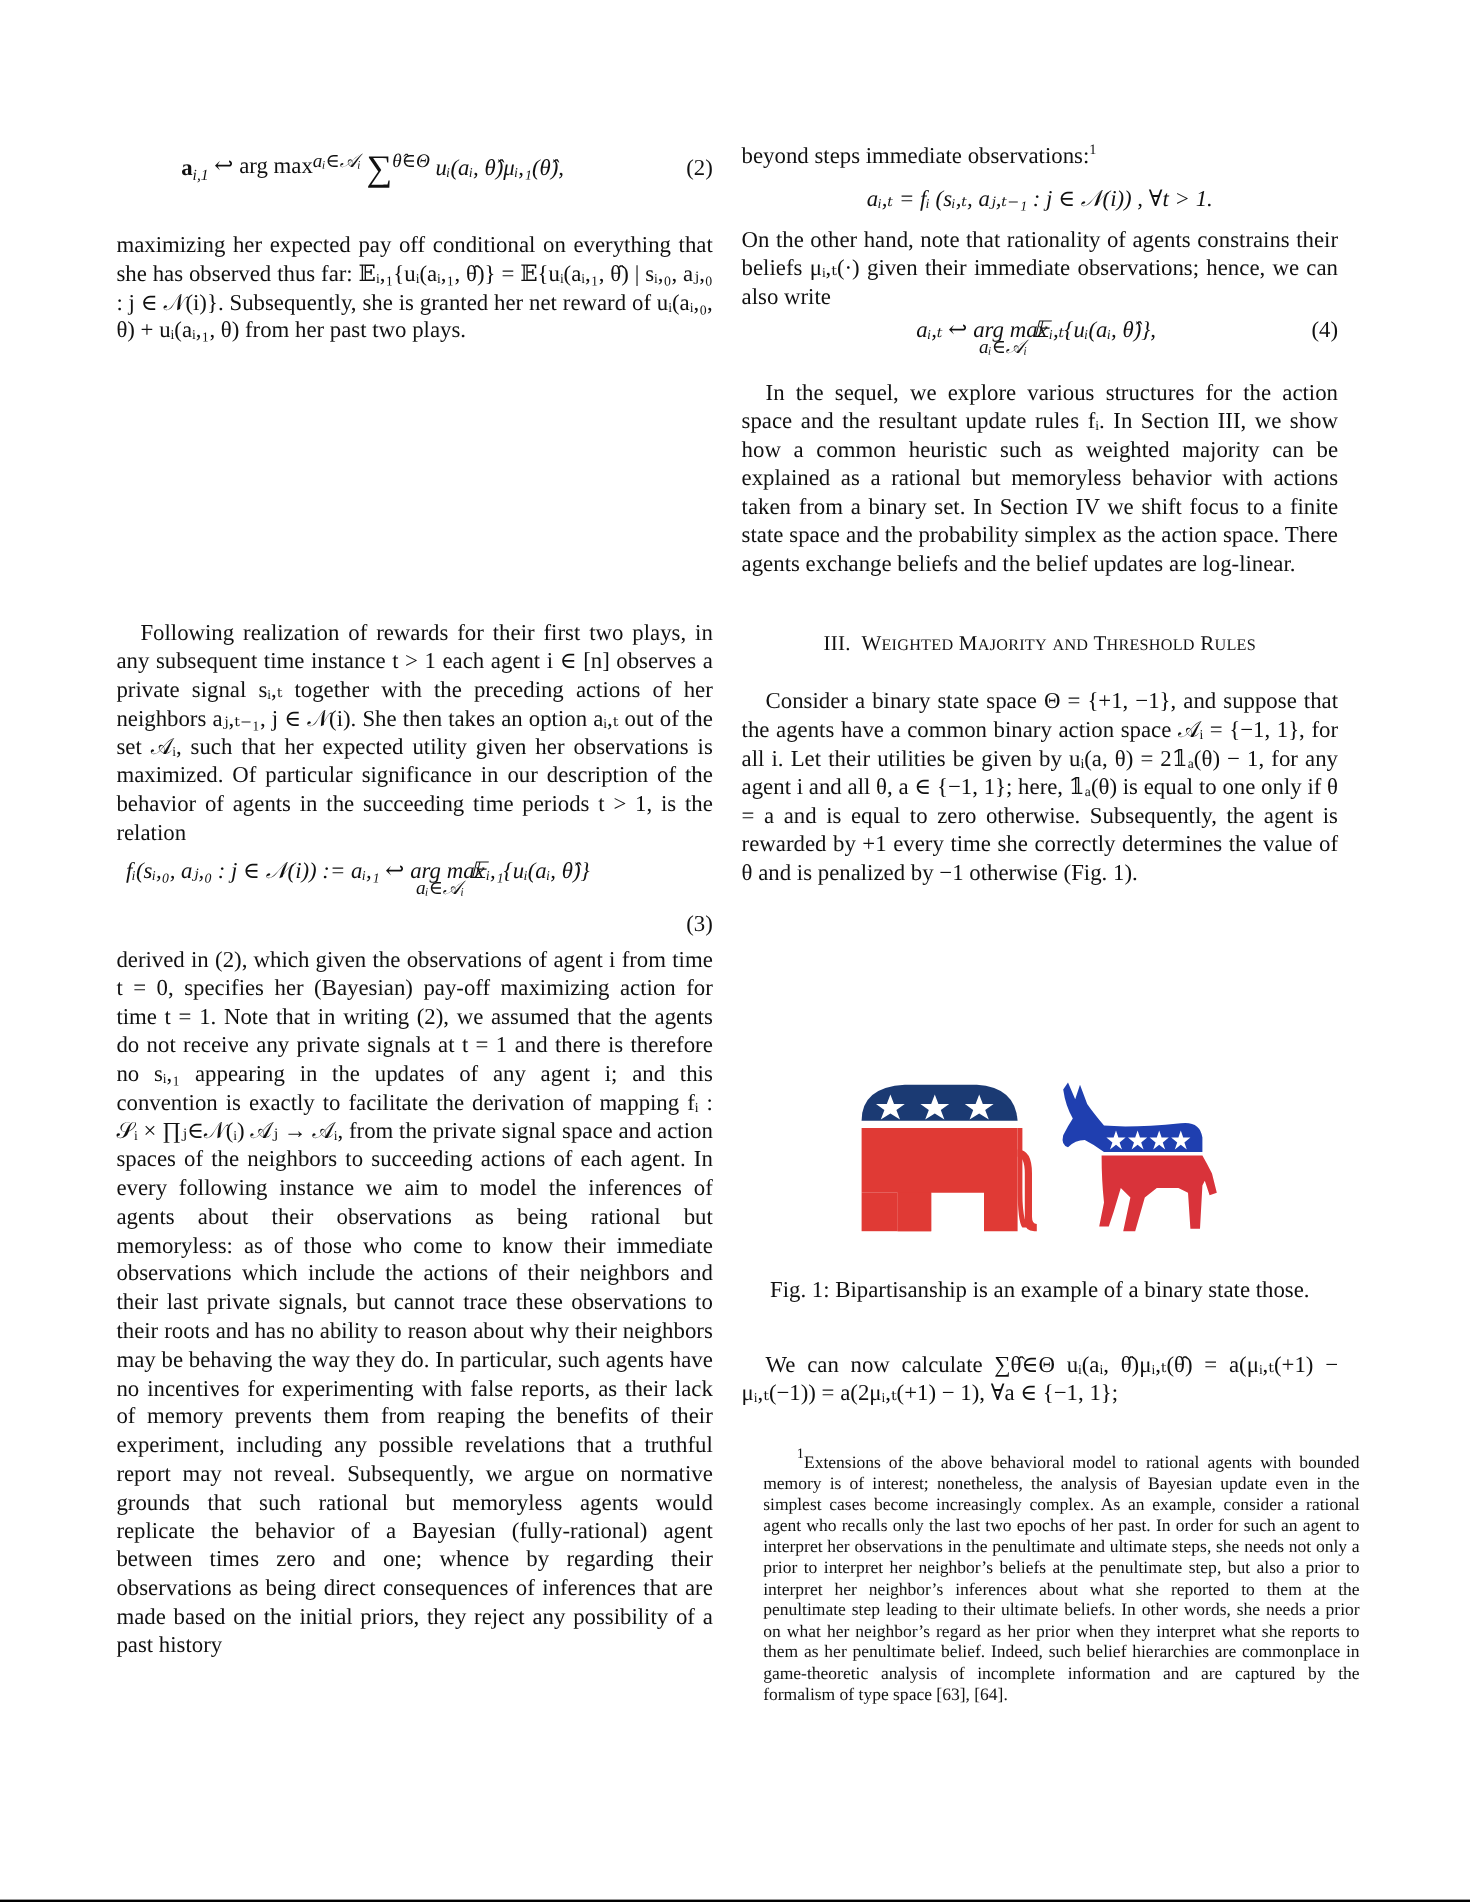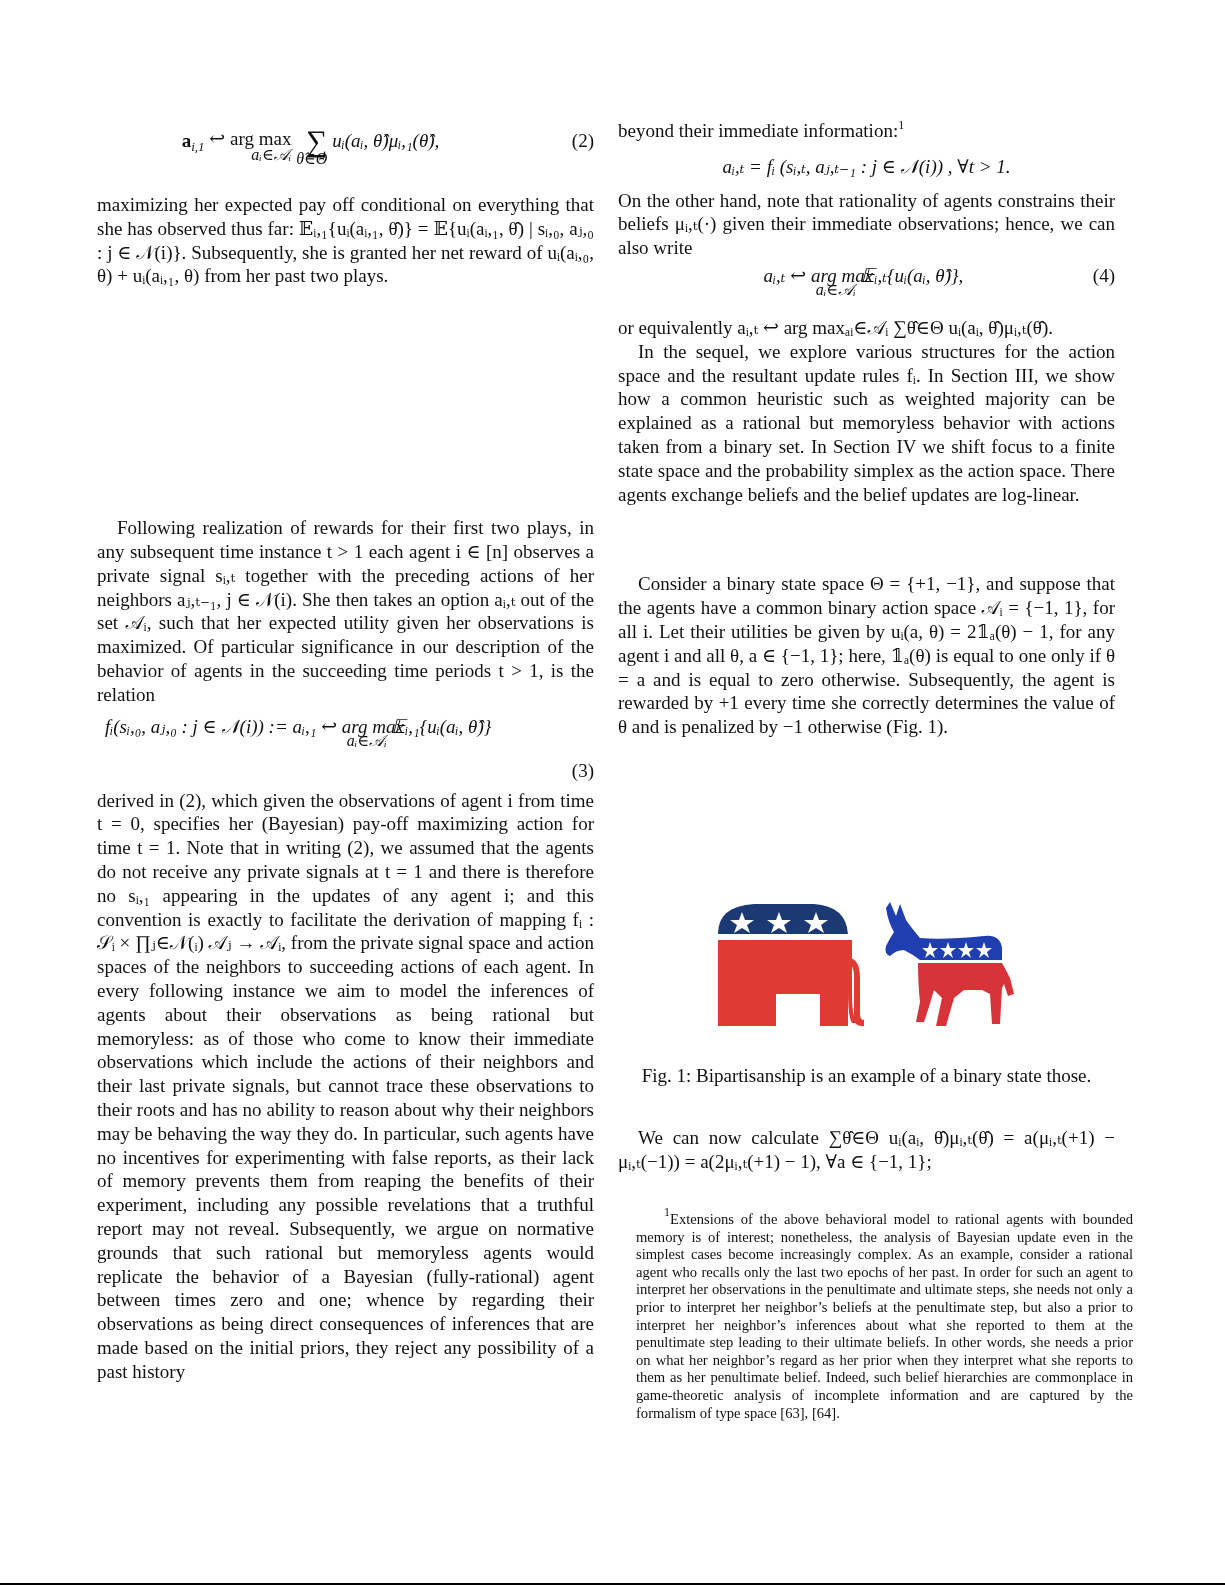--- a/index.html
+++ b/index.html
@@ -10,21 +10,21 @@
   .col-right { left: 618px; }
   .p { margin: 0; text-align: justify; }
   .indent { text-indent: 20px; }
   .m { font-style: italic; }
   .b { font-weight: bold; font-style: normal; }
   .sub { font-size: 13px; vertical-align: -4px; font-style: italic; line-height: 0; }
   .sup { font-size: 12px; vertical-align: 8px; line-height: 0; }
   .eq { position: relative; display: flex; justify-content: center; align-items: flex-start; margin: 8px 0; font-size: 19px; }
   .eq .num { position: absolute; right: 0; top: 0; }
   .eq .num.below { top: 44px; }
-  .lim { display: inline-flex; flex-direction: column; align-items: flex-end; vertical-align: top; line-height: 20px; }
+  .lim { display: inline-flex; flex-direction: row; align-items: flex-start; vertical-align: top; line-height: 20px; }
   .lim small { font-size: 16px; font-style: italic; line-height: 12px; }
   .big { font-size: 30px; line-height: 24px; }
   .heading { text-align: center; font-size: 17.5px; letter-spacing: 0.2px; margin: 0; }
   .sc { font-size: 13.5px; }
   .caption { text-align: center; font-size: 19px; margin: 0; }
   .footnote { font-size: 14.6px; line-height: 17.6px; text-align: justify; margin: 0; }
   .fig { position: absolute; left: 714px; top: 898px; width: 305px; height: 135px; }
   .bottom-line { position: absolute; left: 0; bottom: 0; width: 1225px; height: 2px; background: #000; }
 </style>
 </head>
@@ -62,44 +62,51 @@
         </span>
       <span class="m"> 𝔼ᵢ,₁{uᵢ(aᵢ, θ̂)}</span>
     </span>
     <span class="num below">(3)</span>
   </div>
 
   <p class="p">derived in (2), which given the observations of agent i from time t = 0, specifies her (Bayesian) pay-off maximizing action for time t = 1. Note that in writing (2), we assumed that the agents do not receive any private signals at t = 1 and there is therefore no sᵢ,₁ appearing in the updates of any agent i; and this convention is exactly to facilitate the derivation of mapping fᵢ : 𝒮ᵢ × ∏ⱼ∈𝒩(ᵢ) 𝒜ⱼ → 𝒜ᵢ, from the private signal space and action spaces of the neighbors to succeeding actions of each agent. In every following instance we aim to model the inferences of agents about their observations as being rational but memoryless: as of those who come to know their immediate observations which include the actions of their neighbors and their last private signals, but cannot trace these observations to their roots and has no ability to reason about why their neighbors may be behaving the way they do. In particular, such agents have no incentives for experimenting with false reports, as their lack of memory prevents them from reaping the benefits of their experiment, including any possible revelations that a truthful report may not reveal. Subsequently, we argue on normative grounds that such rational but memoryless agents would replicate the behavior of a Bayesian (fully-rational) agent between times zero and one; whence by regarding their observations as being direct consequences of inferences that are made based on the initial priors, they reject any possibility of a past history</p>
 </div>
 
 <div class="col col-right" style="top:119px;">
-  <p class="p"><span>beyond their immediate information:</span><span class="sup">1</span></p>
+  <p class="p"><span>beyond steps immediate observations:</span><span class="sup">1</span></p>
 
   <div class="eq" style="margin:12px 0 10px 0;align-items:center;">
     <span class="m">aᵢ,ₜ = fᵢ (sᵢ,ₜ, aⱼ,ₜ₋₁ : j ∈ 𝒩(i)) , ∀t &gt; 1.</span>
   </div>
 
   <p class="p">On the other hand, note that rationality of agents constrains their beliefs μᵢ,ₜ(·) given their immediate observations; hence, we can also write</p>
 
   <div class="eq" style="height:48px;margin:4px 0;">
     <span style="padding-right:30px;margin-left:24px;">
       <span class="m">aᵢ,ₜ ↩ arg max</span>
       <span class="lim" style="margin-left:-62px;margin-top:20px;">
           <small>aᵢ∈𝒜ᵢ</small>
         </span>
       <span class="m"> 𝔼ᵢ,ₜ{uᵢ(aᵢ, θ̂)},</span>
     </span>
     <span class="num">(4)</span>
   </div>
 
-  <p class="p">or equivalently aᵢ,ₜ ↩ arg maxₐᵢ∈𝒜ᵢ ∑θ̂∈Θ uᵢ(aᵢ, θ̂)μᵢ,ₜ(θ̂).</p>
   <p class="p indent">In the sequel, we explore various structures for the action space and the resultant update rules fᵢ. In Section III, we show how a common heuristic such as weighted majority can be explained as a rational but memoryless behavior with actions taken from a binary set. In Section IV we shift focus to a finite state space and the probability simplex as the action space. There agents exchange beliefs and the belief updates are log-linear.</p>
 
   <div style="height:42px;"></div>
 
+  <p class="heading">
+    <span>III.</span>&nbsp;
+    <span>W</span><span class="sc">EIGHTED</span>
+    <span>M</span><span class="sc">AJORITY</span>
+    <span class="sc">AND</span>
+    <span>T</span><span class="sc">HRESHOLD</span>
+    <span>R</span><span class="sc">ULES</span>
+  </p>
 
   <div style="height:24px;"></div>
 
   <p class="p indent">Consider a binary state space Θ = {+1, −1}, and suppose that the agents have a common binary action space 𝒜ᵢ = {−1, 1}, for all i. Let their utilities be given by uᵢ(a, θ) = 2𝟙ₐ(θ) − 1, for any agent i and all θ, a ∈ {−1, 1}; here, 𝟙ₐ(θ) is equal to one only if θ = a and is equal to zero otherwise. Subsequently, the agent is rewarded by +1 every time she correctly determines the value of θ and is penalized by −1 otherwise (Fig. 1).</p>
 </div>
 
 <div class="fig">
   <svg width="305" height="135" viewBox="0 0 305 135">
     <g>
       <path d="M4,36 Q4,8 40,6 L100,6 Q132,8 134,36 Z" fill="#1b3a73"></path>

